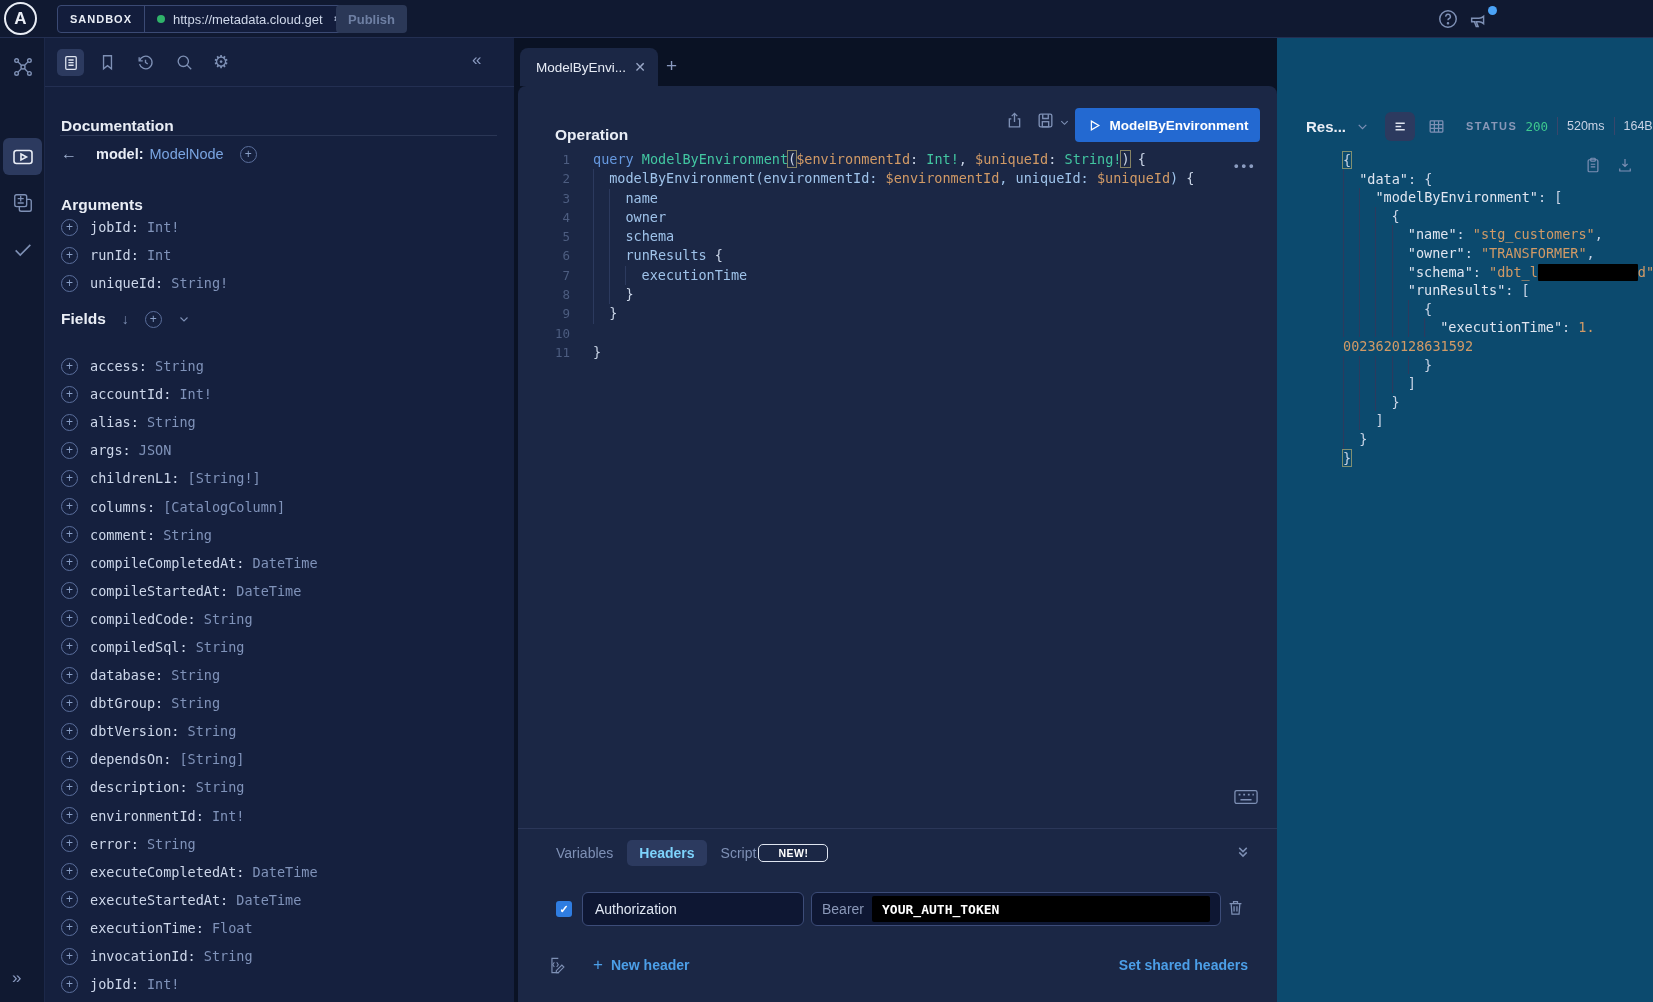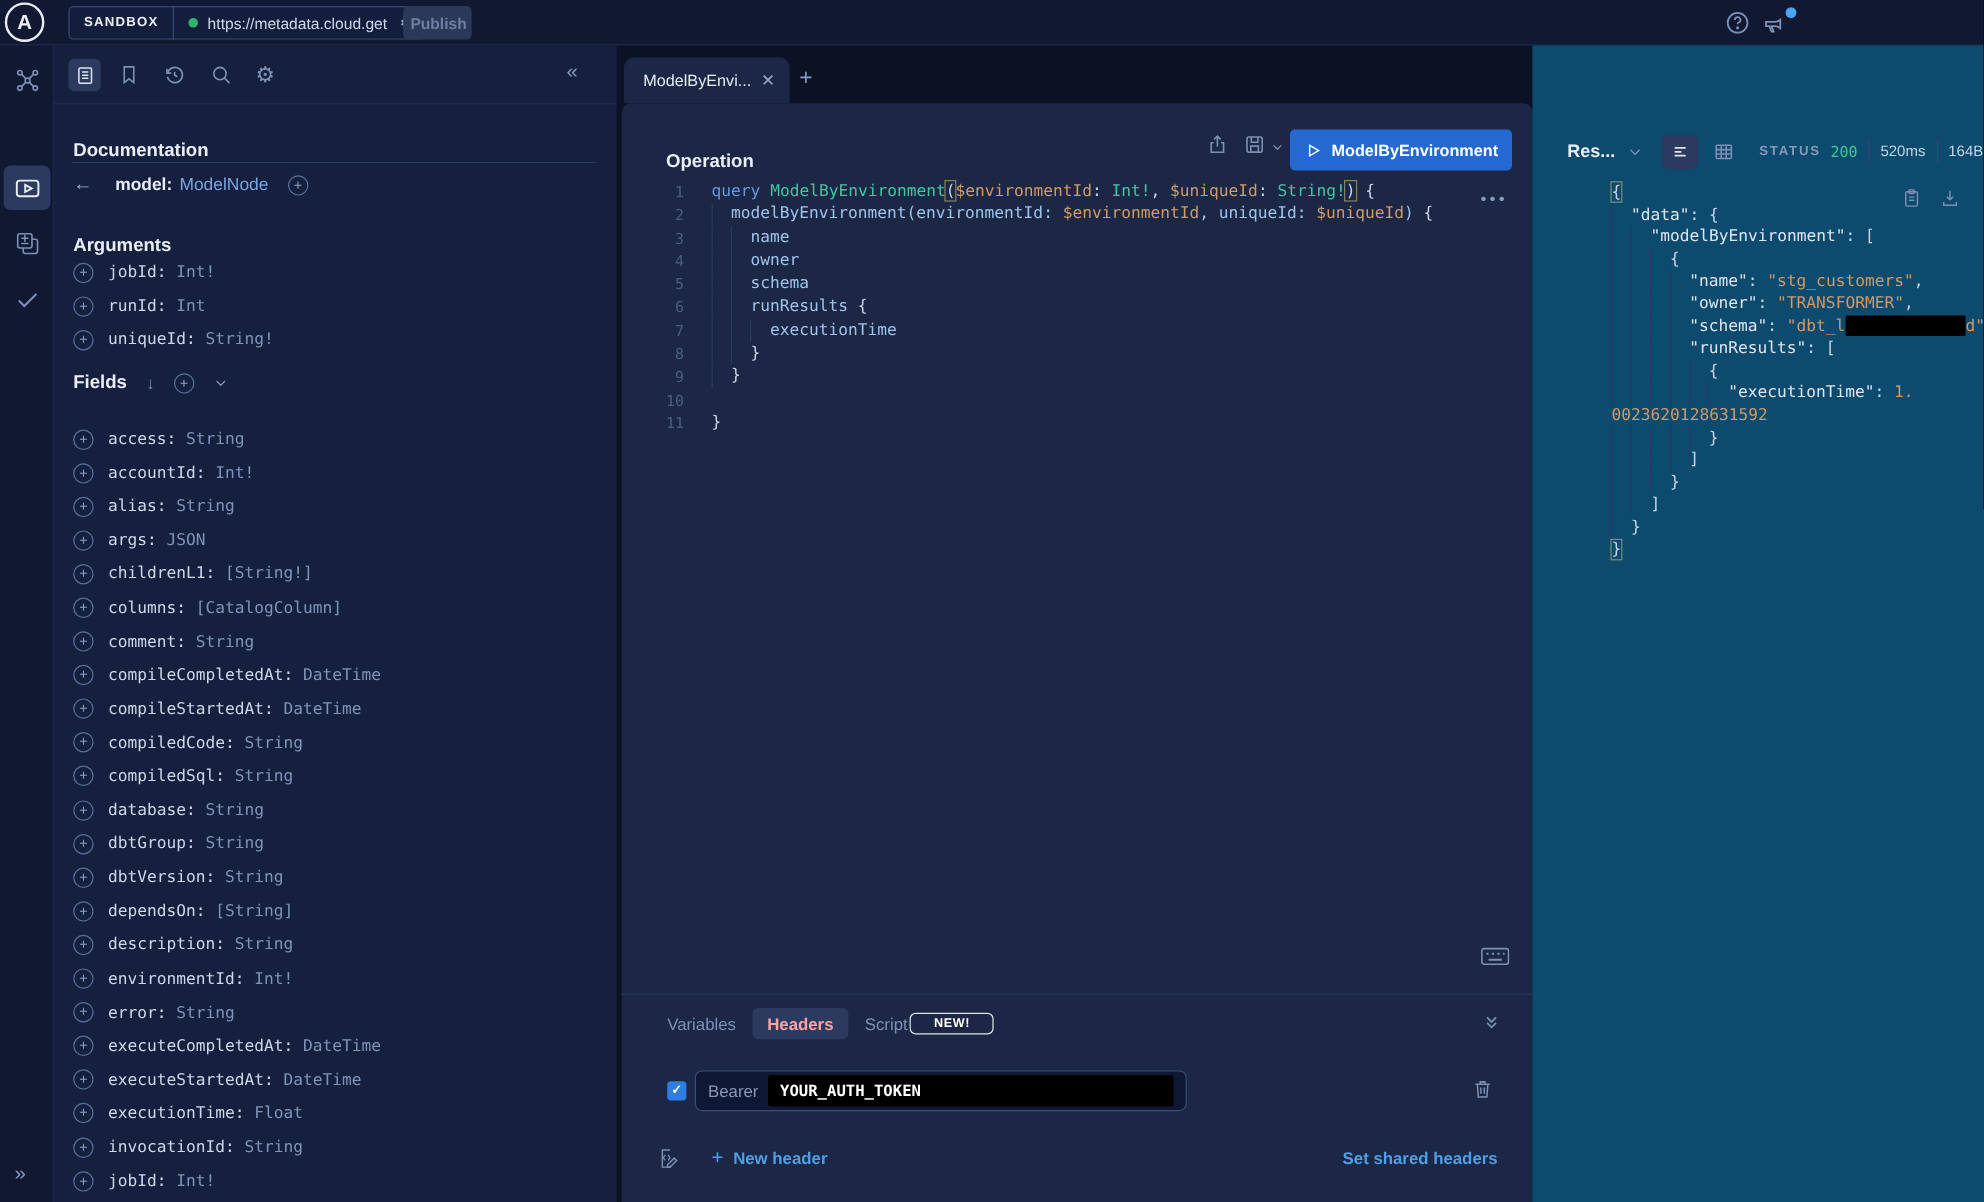--- a/index.html
+++ b/index.html
@@ -13,21 +13,21 @@
   #topbar { position:absolute; left:0; top:0; width:1653px; height:38px; background:#101931; border-bottom:1px solid #232f52; }
   #logo { position:absolute; left:4px; top:2px; width:33px; height:33px; border:2.5px solid #e9edf5; border-radius:50%;
           display:flex; align-items:center; justify-content:center; font-weight:bold; font-size:17px; color:#e9edf5; }
   #endpoint { position:absolute; left:57px; top:5px; height:28px; border:1px solid #3b4a74; border-radius:4px;
               display:flex; align-items:center; background:#131d3c; }
   #sandbox-label { padding:0 12px; font-size:11px; font-weight:bold; letter-spacing:1px; color:#e9edf5; }
   #endpoint .vdiv { width:1px; height:28px; background:#3b4a74; }
   #endpoint-dot { width:8px; height:8px; border-radius:50%; background:#2fb36a; margin:0 8px 0 12px; }
   #endpoint-url { width:156px; overflow:hidden; white-space:nowrap; font-size:13px; color:#cfd8ea; }
   #endpoint-gear { font-size:15px; color:#aab6d0; padding:0 8px 0 4px; }
-  #publish-btn { position:absolute; left:336px; top:5px; width:57px; height:28px; background:#2b3857; color:#6e7fa3;
+  #publish-btn { position:absolute; left:336px; top:5px; width:71px; height:28px; background:#2b3857; color:#6e7fa3;
                  border:none; border-radius:4px; font-size:13px; font-weight:bold; font-family:inherit; }
   #help-icon { position:absolute; left:1437px; top:8px; }
   #megaphone { position:absolute; left:1468px; top:9px; }
   #megaphone-dot { position:absolute; left:1488px; top:6px; width:9px; height:9px; border-radius:50%; background:#4ba3f7; }
   #login-btn { position:absolute; left:1587px; top:5px; width:60px; height:29px; background:#3b82f6; color:#e9edf5;
                border:none; border-radius:4px; font-size:17px; font-weight:bold; font-family:inherit;margin-top:36px; }
 
   
   #rail { position:absolute; left:0; top:38px; width:45px; height:964px; background:#101931; border-right:1px solid #1c2849; }
   .rail-ico { position:absolute; left:12px; }
@@ -89,21 +89,21 @@
   .tk-ky { color:#dfe5f0; } .tk-st { color:#d19a66; } .tk-nu { color:#d19a66; }
   .tk-bb { color:#c9d4e6; outline:1px solid rgba(190,180,115,0.65); }
   .tk-rd { display:inline-block; width:100px; height:17px; background:#000; vertical-align:middle; border-radius:1px; }
   #kbd-ico { position:absolute; left:716px; top:702px; }
   #op-divider { position:absolute; left:0; top:742px; width:759px; height:1px; background:#2b3759; }
 
   
   #bottom { position:absolute; left:0; top:743px; width:759px; height:173px; }
   #btabs { position:absolute; left:38px; top:11px; display:flex; align-items:center; gap:14px; }
   .btab { font-size:14px; color:#7e90b5; }
-  .btab.active { background:#2c3a5f; color:#fca5a5; font-weight:bold; border-radius:5px; padding:5px 12px; }
+  .btab.active { background:#2c3a5f; color:#7dd3fc; font-weight:bold; border-radius:5px; padding:5px 12px; }
   #new-badge { border:1.5px solid #dfe5f0; border-radius:5px; padding:2px 19px; font-size:10.5px; font-weight:bold;
                letter-spacing:0.5px; color:#fff; margin-left:-12px; }
   #collapse-chevrons { position:absolute; left:716px; top:14px; }
   #hdr-row { position:absolute; left:38px; top:63px; display:flex; align-items:center; }
   .chk { width:16px; height:16px; background:#2f7de1; border-radius:3px; color:#fff; font-size:11px; line-height:16px;
          text-align:center; font-weight:bold; }
   .hdr-input { margin-left:10px; width:222px; height:34px; background:#0e1733; border:1px solid #3c4c78; border-radius:6px;
                display:flex; align-items:center; padding:0 12px; font-size:14px; color:#dfe6f2; }
   .hdr-value { margin-left:7px; width:410px; height:34px; background:#0e1733; border:1px solid #3c4c78; border-radius:6px;
                display:flex; align-items:center; padding:0 10px; }
@@ -457,20 +457,21 @@
           <span class="btab">Script</span>
           <span id="new-badge">NEW!</span>
         </div>
       <span id="collapse-chevrons" class="ico">
         <svg width="18" height="18" viewBox="0 0 24 24" fill="none" stroke="currentColor" stroke-width="1.9">
           <path d="M7 6.5l5 5 5-5M7 12.5l5 5 5-5"></path>
         </svg>
       </span>
       <div id="hdr-row">
           <span class="chk">✓</span>
+          <span class="hdr-input">Authorization</span>
           <span class="hdr-value">
             <span class="hdr-prefix">Bearer</span>
             <span class="tokenbox">YOUR_AUTH_TOKEN</span>
           </span>
         </div>
       <span id="trash-ico" class="ico">
         <svg width="19" height="19" viewBox="0 0 24 24" fill="none" stroke="currentColor" stroke-width="1.6">
           <path d="M4.5 7h15M9.5 7V4.5h5V7M6.5 7l1 13.5h9l1-13.5M10.2 10.5v6.5M13.8 10.5v6.5"></path>
         </svg>
       </span>

